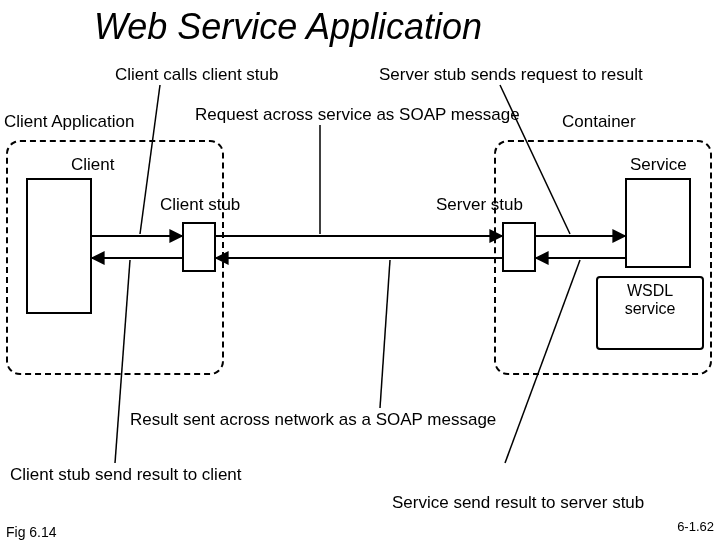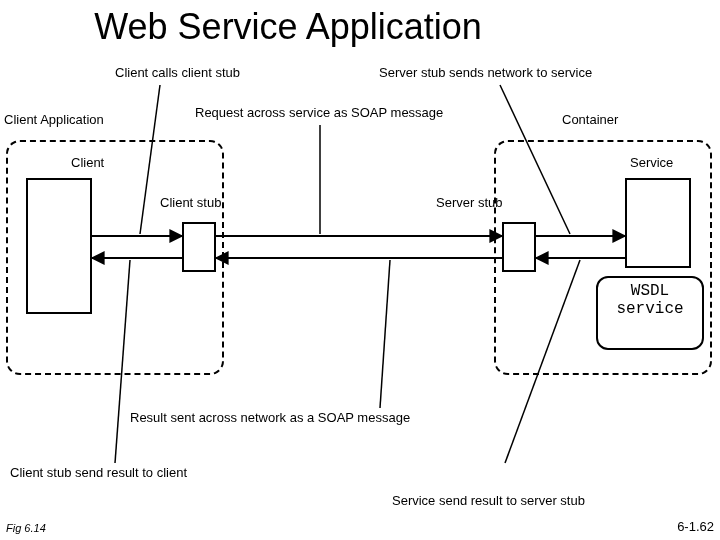--- a/index.html
+++ b/index.html
@@ -14,75 +14,74 @@
     overflow: hidden;
   }
   .title {
     position: absolute;
     top: 6px;
     left: 0;
     width: 576px;
     text-align: center;
     font-size: 36px;
     font-weight: 400;
+    font-style: italic;
   }
   .label {
     position: absolute;
-    font-size: 13px;
+    font-size: 17px;
     white-space: nowrap;
   }
   .dashed-box {
     position: absolute;
     border: 2px dashed #000;
     border-radius: 14px;
   }
   .solid-box {
     position: absolute;
     border: 2px solid #000;
     background: #fff;
   }
   .rounded-box {
     position: absolute;
     border: 2px solid #000;
     background: #fff;
-    border-radius: 12px;
+    border-radius: 4px;
     text-align: center;
     font-size: 16px;
     line-height: 1.15;
     padding-top: 4px;
-    font-family: Liberation Mono, monospace;
   }
   svg.conn {
     position: absolute;
     top: 0; left: 0;
     width: 720px; height: 540px;
     pointer-events: none;
   }
   .footer-left {
     position: absolute;
     left: 6px;
-    bottom: 6px;
-    font-size: 11px;
-    font-style: italic;
+    bottom: 0;
+    font-size: 14px;
   }
   .footer-right {
     position: absolute;
     right: 6px;
     bottom: 6px;
     font-size: 13px;
     margin-top: 20px;
   }
 </style>
 </head>
 <body>
 
 <div class="title">Web Service Application</div>
 
 <div class="label" style="left:115px; top:65px;">Client calls client stub</div>
-<div class="label" style="left:379px; top:65px;">Server stub sends network to service</div>
+<div class="label" style="left:379px; top:65px;">Server stub sends request to result</div>
 <div class="label" style="left:195px; top:105px;">Request across service as SOAP message</div>
 
 <div class="label" style="left:4px; top:112px;">Client Application</div>
 <div class="label" style="left:562px; top:112px;">Container</div>
 
 <div class="dashed-box" style="left:6px; top:140px; width:218px; height:235px;"></div>
 <div class="dashed-box" style="left:494px; top:140px; width:218px; height:235px;"></div>
 
 <div class="label" style="left:30px; top:155px;margin-left:41px;">Client</div>
 <div class="label" style="left:160px; top:195px;">Client stub</div>

